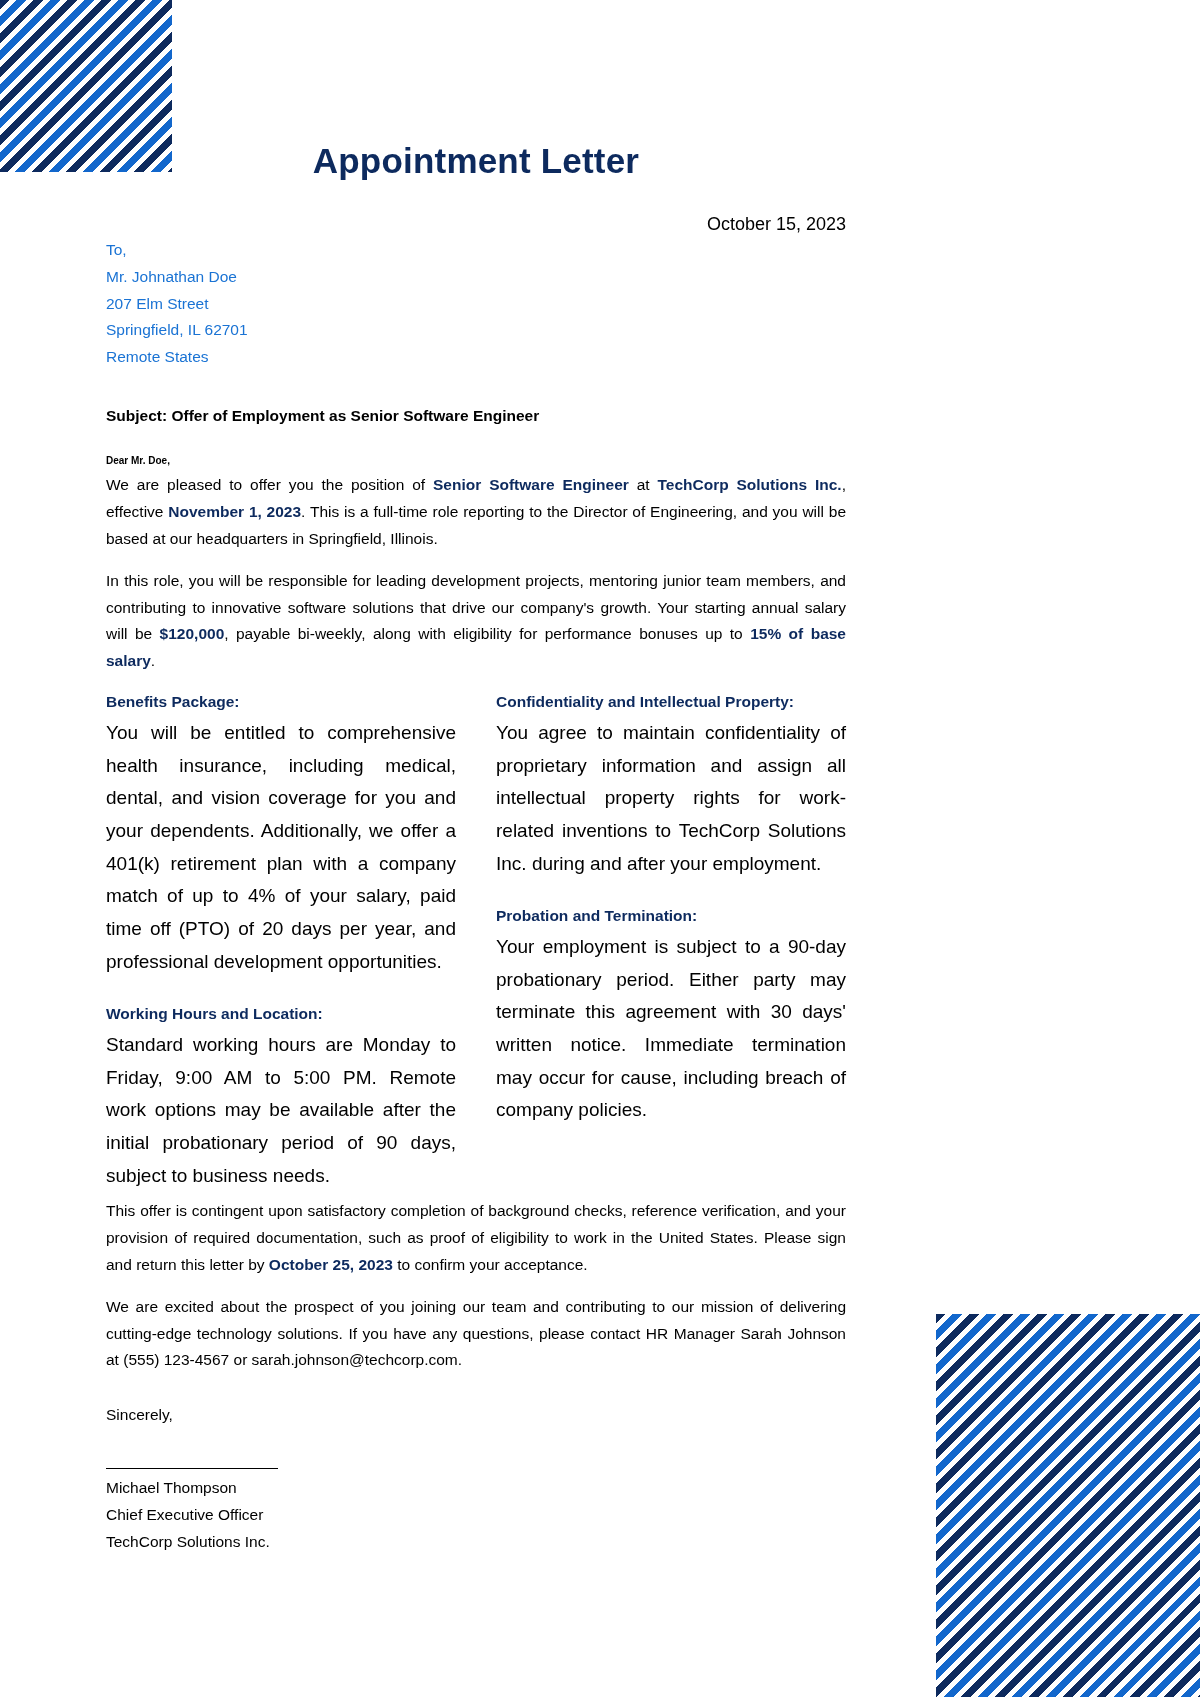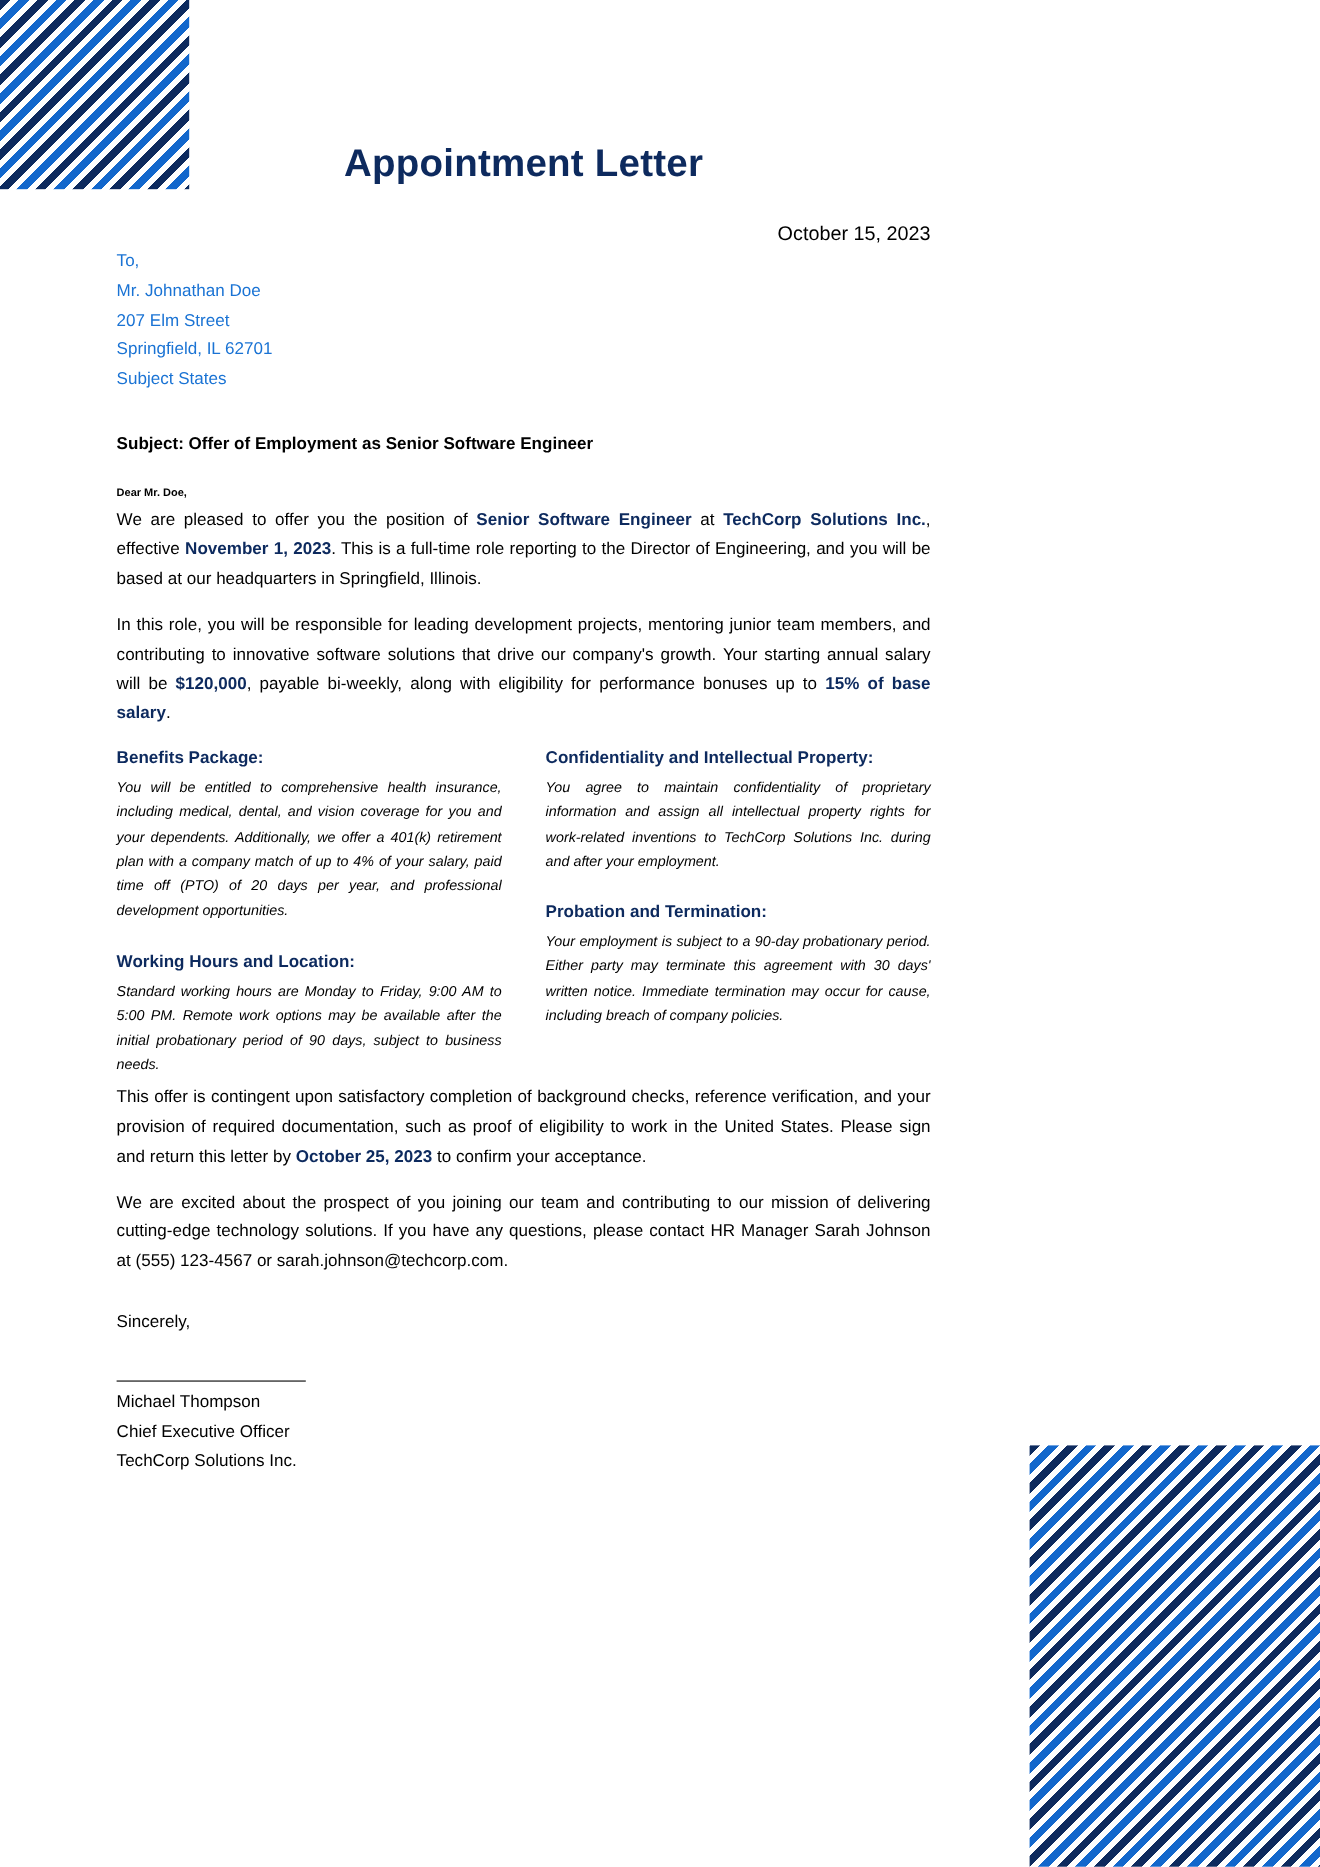--- a/index.html
+++ b/index.html
@@ -38,21 +38,21 @@
     left: 936px;
     top: 1314px;
     width: 264px;
     height: 383px;
   }
 
   
   .page {
     position: relative;
     z-index: 2;
-    padding: 0 106px;
+    padding: 12px 106px;
     box-sizing: border-box;
     width: 952px;
   }
 
   .doc-title {
     text-align: center;
     font-size: 35px;
     font-weight: bold;
     color: #0d2a5e;
     letter-spacing: 0.2px;
@@ -114,26 +114,25 @@
     min-width: 0;
   }
   .sec-heading {
     font-size: 15.5px;
     font-weight: bold;
     color: #0d2a5e;
     margin-bottom: 2px;
     line-height: 1.6;
   }
   .sec-body {
-    font-size: 13px;
+    font-size: 19px;
     line-height: 1.72;
     text-align: justify;
     color: #000000;
     margin-bottom: 24px;
-    font-style: italic;
   }
   .sec-body:last-child { margin-bottom: 0; }
 
   
   .sign-off {
     margin-top: 28px;
     font-size: 15.5px;
     line-height: 1.72;
   }
   .sig-rule {
@@ -159,21 +158,21 @@
 
   <h1 class="doc-title">Appointment Letter</h1>
 
   <div class="doc-date">October 15, 2023</div>
 
   <div class="address-block">
     <div>To,</div>
     <div>Mr. Johnathan Doe</div>
     <div>207 Elm Street</div>
     <div>Springfield, IL 62701</div>
-    <div>Subject States</div>
+    <div>Remote States</div>
   </div>
 
   <div class="subject-line">Subject: Offer of Employment as Senior Software Engineer</div>
 
   <div class="salutation">Dear Mr. Doe,</div>
 
   <p class="body-para"><span>We are pleased to offer you the position of </span><b class="hl">Senior Software Engineer</b><span> at </span><b class="hl">TechCorp Solutions Inc.</b><span>, effective </span><b class="hl">November 1, 2023</b><span>. This is a full-time role reporting to the Director of Engineering, and you will be based at our headquarters in Springfield, Illinois.</span></p>
 
   <p class="body-para"><span>In this role, you will be responsible for leading development projects, mentoring junior team members, and contributing to innovative software solutions that drive our company's growth. Your starting annual salary will be </span><b class="hl">$120,000</b><span>, payable bi-weekly, along with eligibility for performance bonuses up to </span><b class="hl">15% of base salary</b><span>.</span></p>
 

